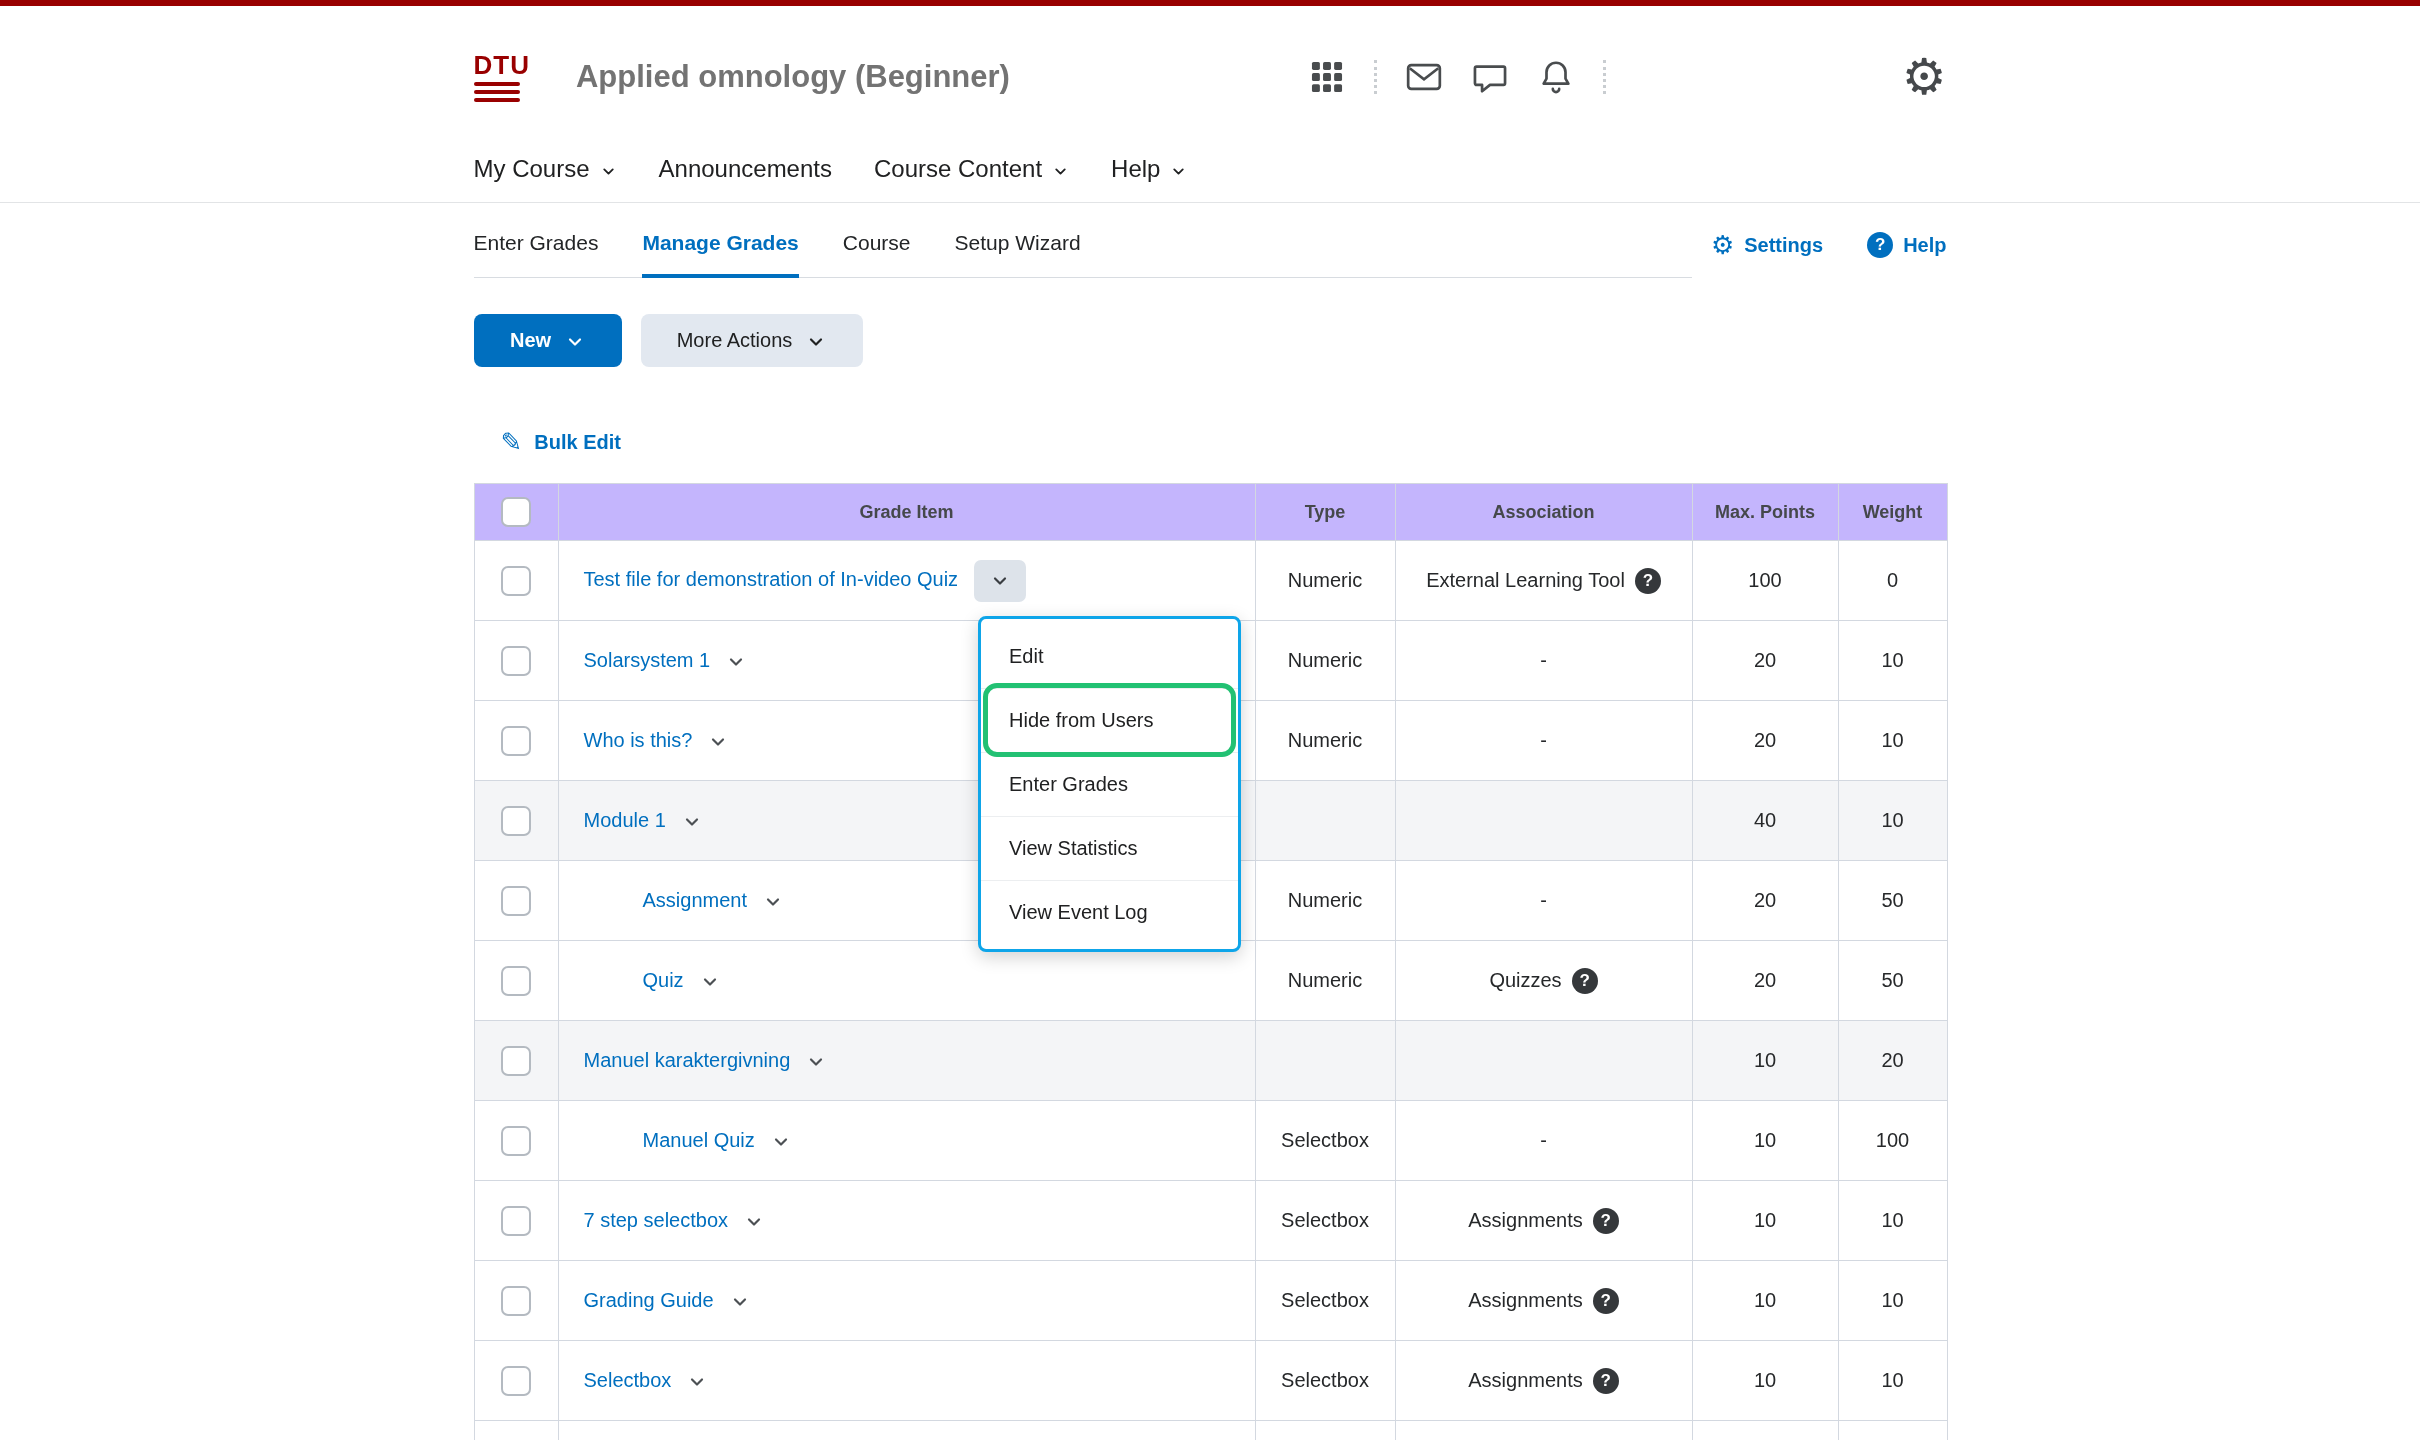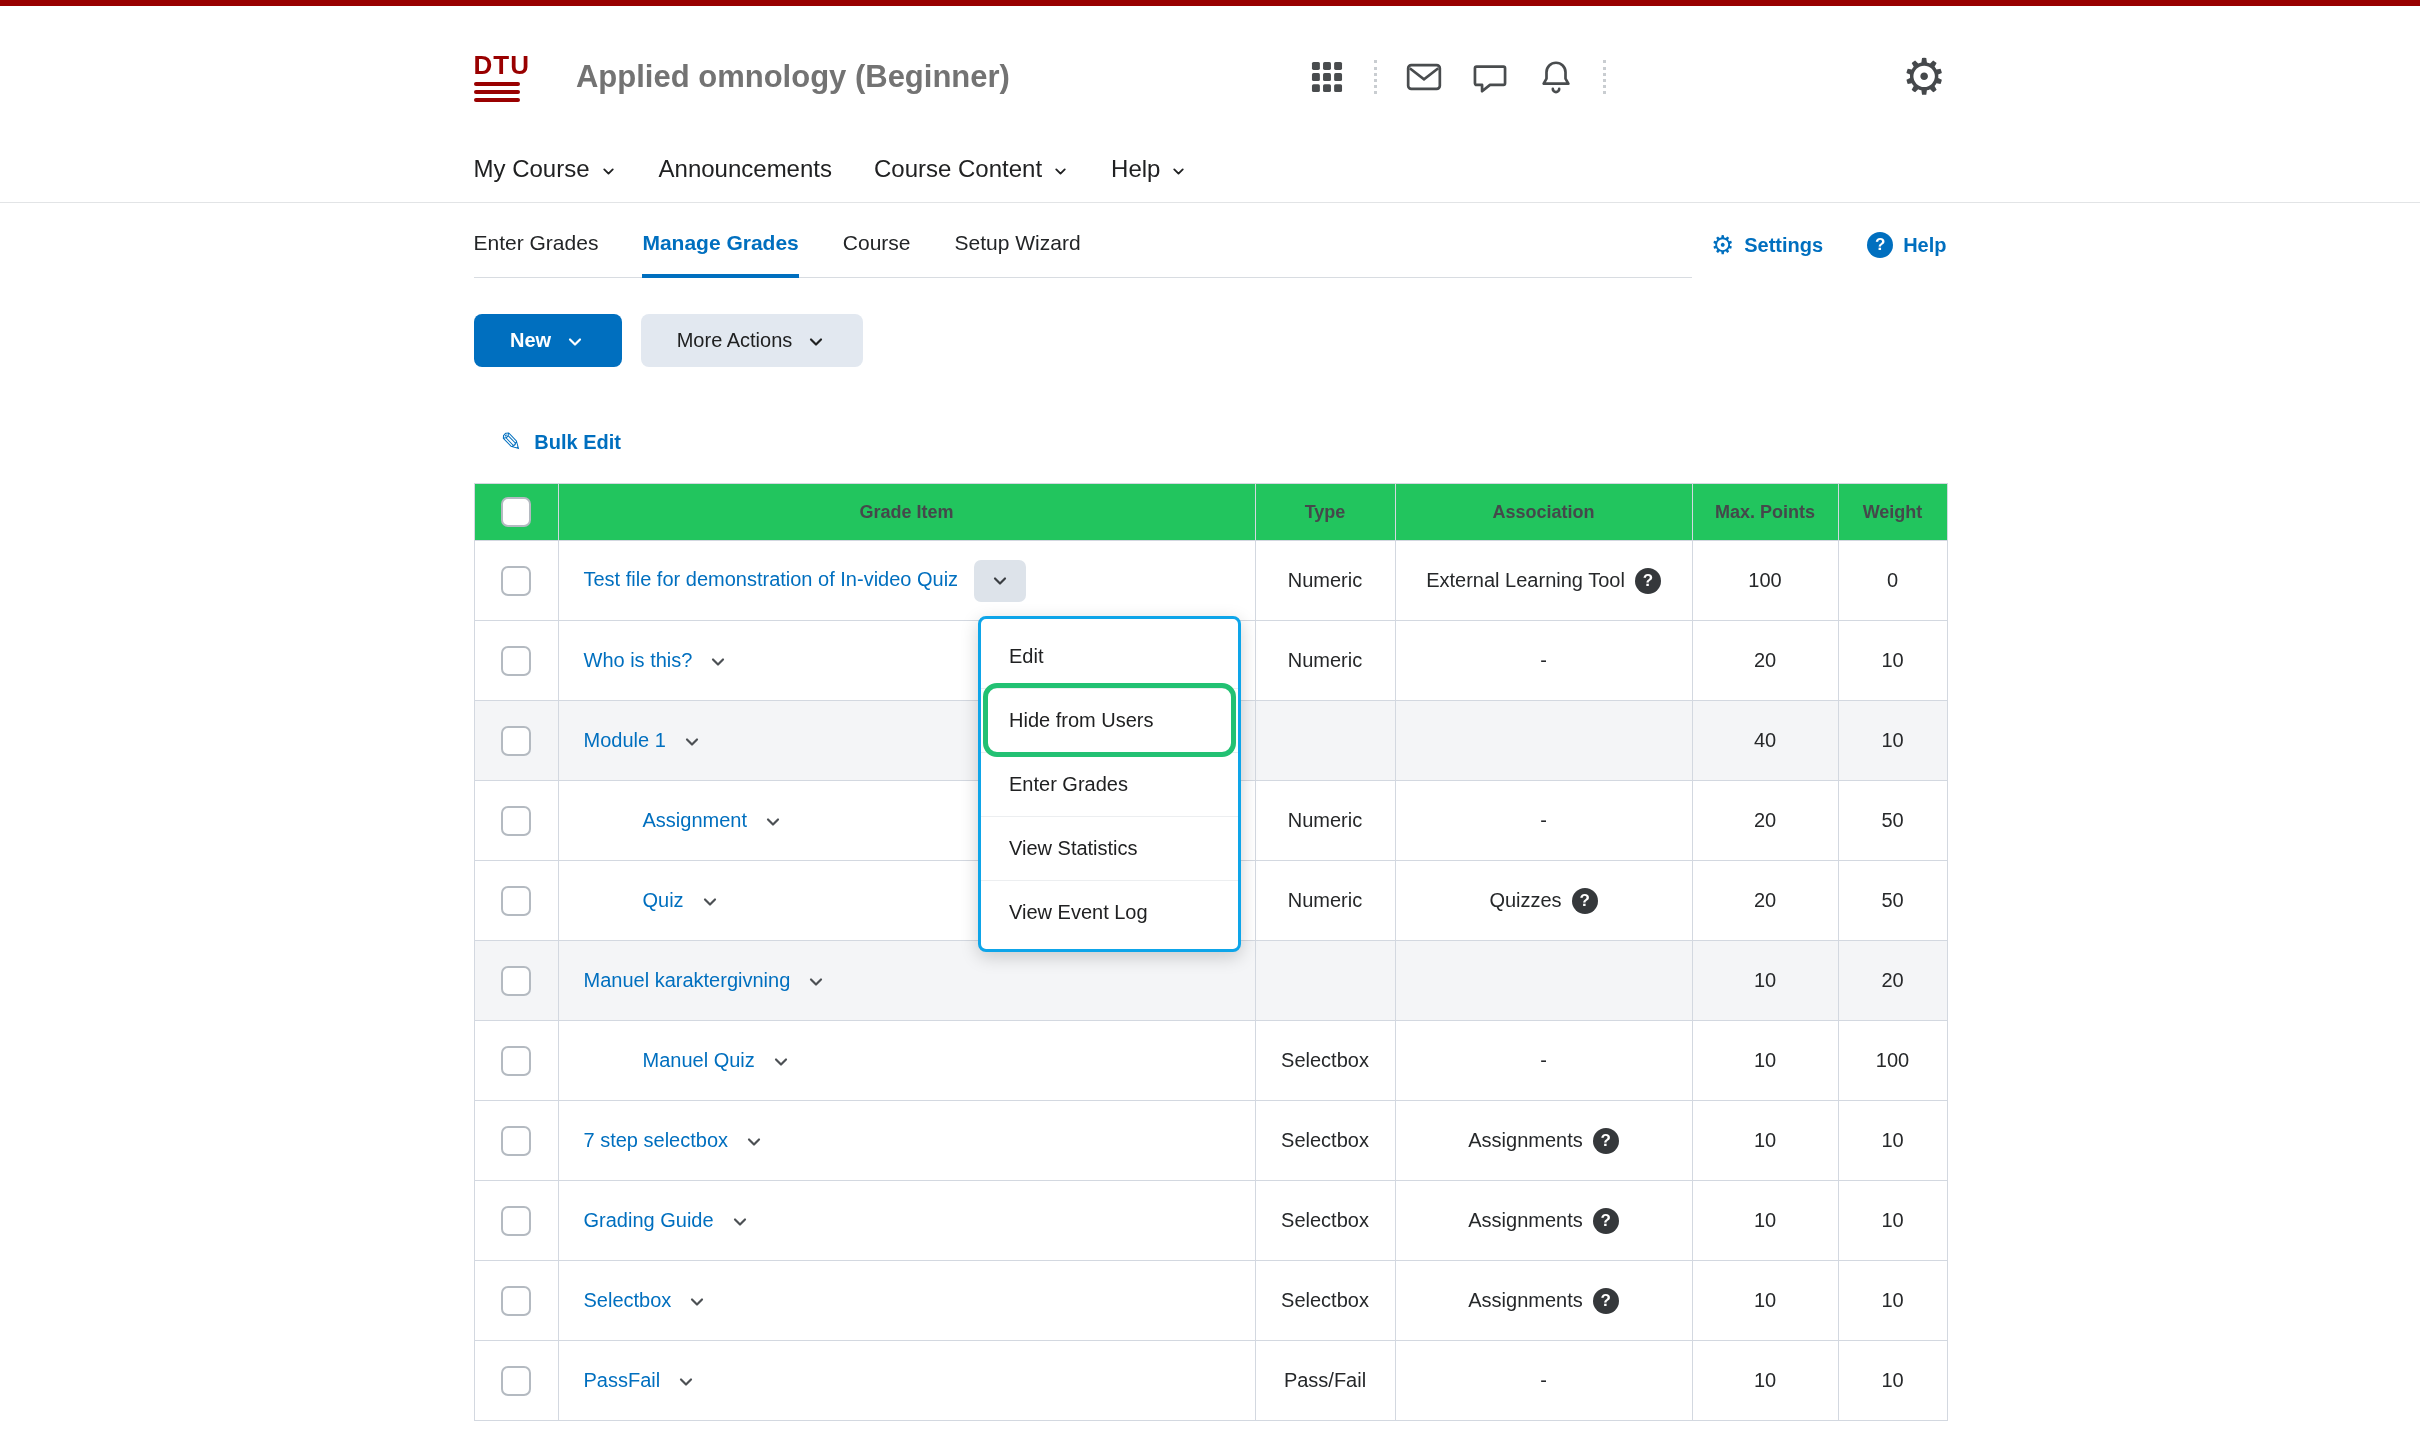--- a/index.html
+++ b/index.html
@@ -50,21 +50,21 @@
   .btn svg { margin-top:2px; }
   .btn-primary { background:#006fbf; color:#fff; font-weight:700; width:148px; }
   .btn-secondary { background:#e2e8f0; color:#202122; width:222px; }
   .bulk-edit-row { margin-top:62px; margin-left:27px; }
   .bulk-edit { display:inline-flex; align-items:center; gap:12px; color:#006fbf; font-size:20px; font-weight:700; cursor:pointer; }
   .pencil { font-size:26px; line-height:1; }
 
   
   .grades-table { margin-top:28px; width:1473px; border-collapse:collapse; table-layout:fixed; }
   .grades-table th, .grades-table td { border:1px solid #d3d8e0; padding:0; }
-  .grades-table th { height:57px; font-size:18px; font-weight:700; color:#45484b; text-align:center; background:#22c55e; }
+  .grades-table th { height:57px; font-size:18px; font-weight:700; color:#45484b; text-align:center; background:#c4b5fd; }
   .grades-table td { height:80px; font-size:20px; color:#26282a; text-align:center; background:transparent; }
   tr.category td { background:#f4f5f7; }
   td.item-cell { text-align:left; padding-left:25px; }
   td.item-cell.indent { padding-left:84px; }
   .item-link { color:#006fbf; cursor:pointer; }
   .chev-plain { display:inline-flex; color:#4c5054; margin-left:16px; vertical-align:middle; cursor:pointer; }
   .chev-open { display:inline-flex; align-items:center; justify-content:center; width:52px; height:42px; background:#dde3ea; border-radius:7px; margin-left:16px; vertical-align:middle; color:#3a3e42; cursor:pointer; }
   .checkbox { width:30px; height:30px; border:2px solid #b4bac1; border-radius:7px; background:#fff; margin:0 auto; cursor:pointer; }
   .assoc-wrap { display:inline-flex; align-items:center; gap:10px; }
 
@@ -240,20 +240,34 @@
               <span>External Learning Tool</span>
               <span class="help-dot">?</span>
             </span></td>
           <td>100</td>
           <td>0</td>
         </tr>
         <tr>
           <td>
             <div class="checkbox"></div>
           </td>
+          <td class="item-cell"><span class="item-link">Solarsystem 1</span><span class="chev-plain">
+              <svg width="20" height="20" viewBox="0 0 24 24">
+                <path d="M6 9l6 6 6-6" fill="none" stroke="currentColor" stroke-width="2.6" stroke-linecap="round" stroke-linejoin="round"></path>
+              </svg>
+            </span></td>
+          <td>Numeric</td>
+          <td>-</td>
+          <td>20</td>
+          <td>10</td>
+        </tr>
+        <tr>
+          <td>
+            <div class="checkbox"></div>
+          </td>
           <td class="item-cell"><span class="item-link">Who is this?</span><span class="chev-plain">
               <svg width="20" height="20" viewBox="0 0 24 24">
                 <path d="M6 9l6 6 6-6" fill="none" stroke="currentColor" stroke-width="2.6" stroke-linecap="round" stroke-linejoin="round"></path>
               </svg>
             </span></td>
           <td>Numeric</td>
           <td>-</td>
           <td>20</td>
           <td>10</td>
         </tr>

